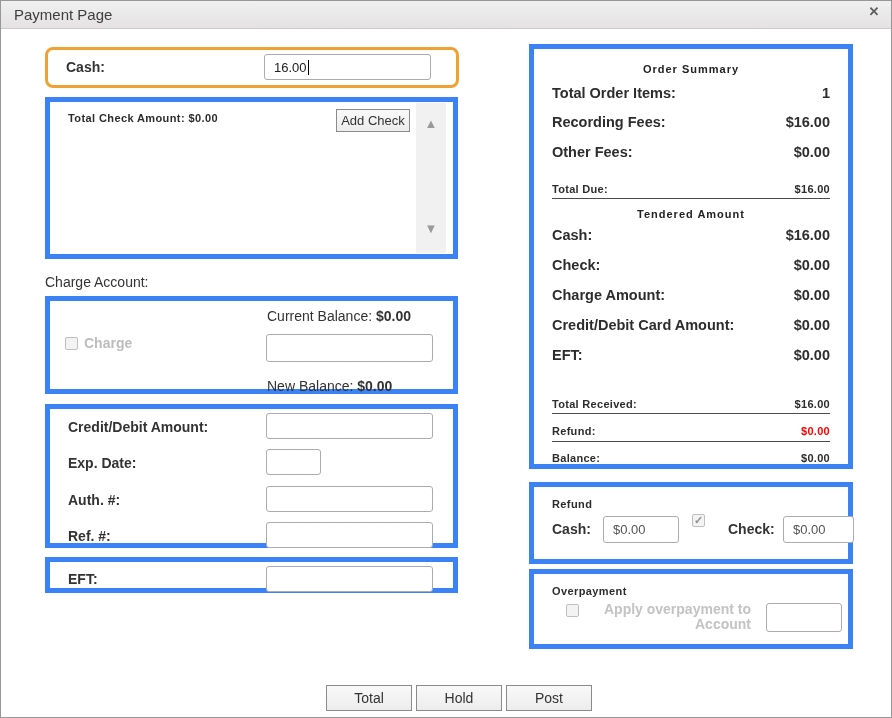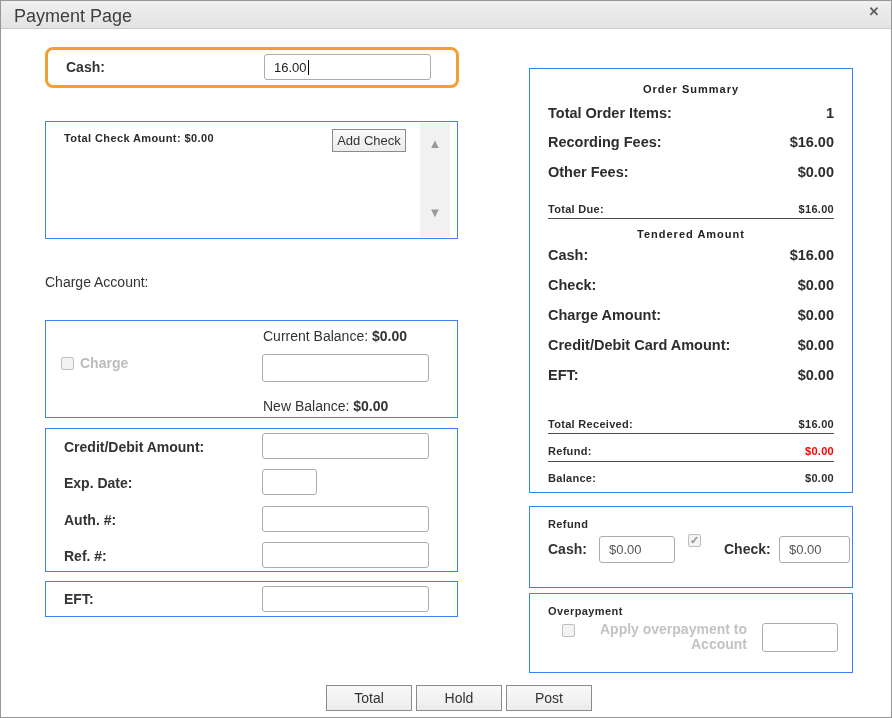--- a/index.html
+++ b/index.html
@@ -20,35 +20,34 @@
 
   
   .titlebar {
     position: absolute; top: 0; left: 0; right: 0;
     height: 28px;
     background: linear-gradient(#f0f0f0, #e4e2e2);
     border-bottom: 1px solid #cbcbcb;
   }
   .titlebar .title {
     position: absolute; left: 13px; top: 5px;
-    font-size: 18px; color: #3e3e3e; text-align: center;
+    font-size: 15px; color: #3e3e3e; text-align: center;
   }
   .close-btn {
     position: absolute; right: 9px; top: 3px;
     font-size: 13px; font-weight: bold; color: #5d5d5d;
     width: 16px; height: 16px; line-height: 16px; text-align: center;
     cursor: pointer;
   }
 
   
   .panel {
     position: absolute;
-    border: 1px solid #3b82f6;
+    border: 5px solid #3b82f6;
     background: #fff;
-    margin-top: 24px;
   }
   .tb {
     position: absolute;
     border: 1px solid #aaacb2;
     border-radius: 3px;
     background: #fff;
     font-size: 13px; color: #555;
     display: flex; align-items: center;
     padding-left: 9px;
     overflow: hidden; white-space: nowrap;
@@ -78,21 +77,21 @@
 
   
   .cash-box {
     position: absolute; left: 44px; top: 46px; width: 414px; height: 41px;
     border: 3px solid var(--highlight-orange);
     border-radius: 8px; background: #fff;
   }
   .cash-box .lbl { left: 18px; top: 9px; }
   .cash-box .tb { left: 216px; top: 4px; width: 167px; height: 26px; color: #222; }
 
-  .check-panel { left: 44px; top: 96px; width: 413px; height: 118px; }
+  .check-panel { left: 44px; top: 96px; width: 413px; height: 162px; }
   .check-total { position: absolute; left: 18px; top: 10px; }
   .addcheck-btn { left: 286px; top: 7px; width: 74px; height: 23px; font-size: 13px; }
   .scroll-track {
     position: absolute; top: 1px; bottom: 1px; right: 7px; width: 30px;
     background: #f1f1f1;
   }
   .scroll-arrow {
     position: absolute; left: 0; right: 0; text-align: center;
     color: #9a9a9a; font-size: 13px; line-height: 13px; cursor: pointer;
   }

